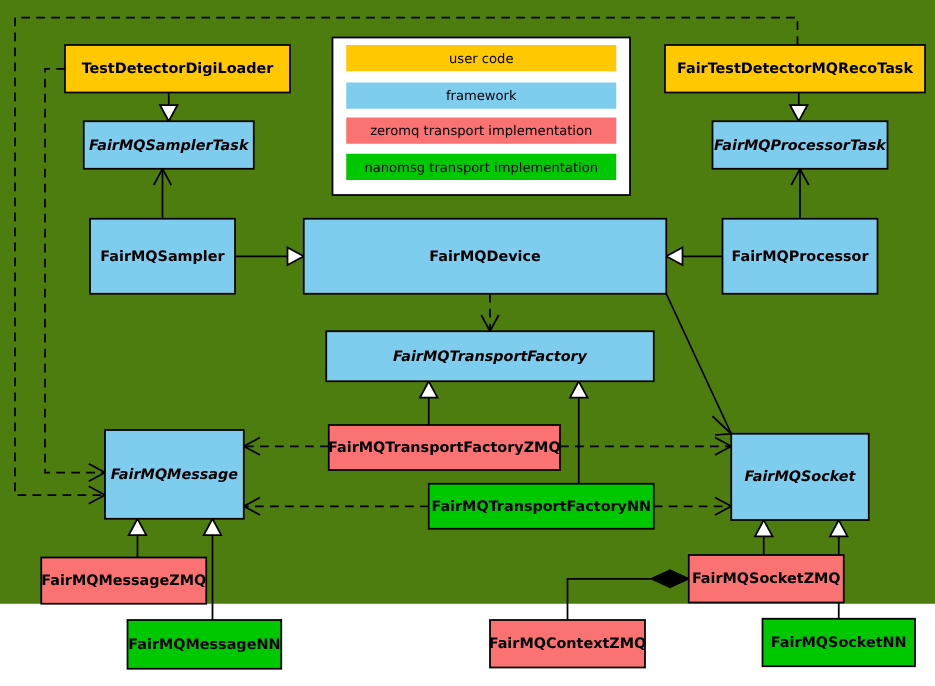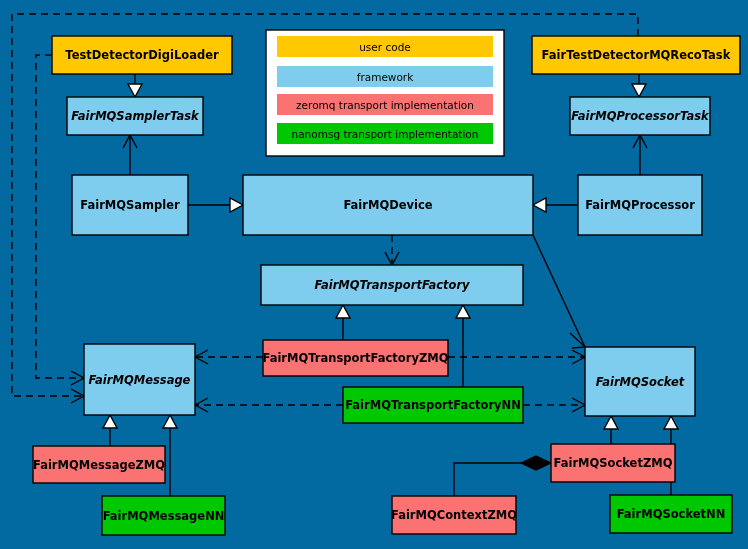--- a/index.html
+++ b/index.html
@@ -10,22 +10,22 @@
   }
   body {
     width: 748px;
     height: 549px;
     font-family: "DejaVu Sans", sans-serif;
     overflow: hidden;
   }
   #diagram-root {
     position: relative;
     width: 748px;
-    height: 549px;
-    background: #0369a1;
+    height: 483px;
+    background: #4d7c0f;
   }
   svg#diagram-svg {
     display: block;
     width: 748px;
     height: 549px;
   }
   .box-rect {
     stroke: #000000;
     stroke-width: 1.4;
   }

